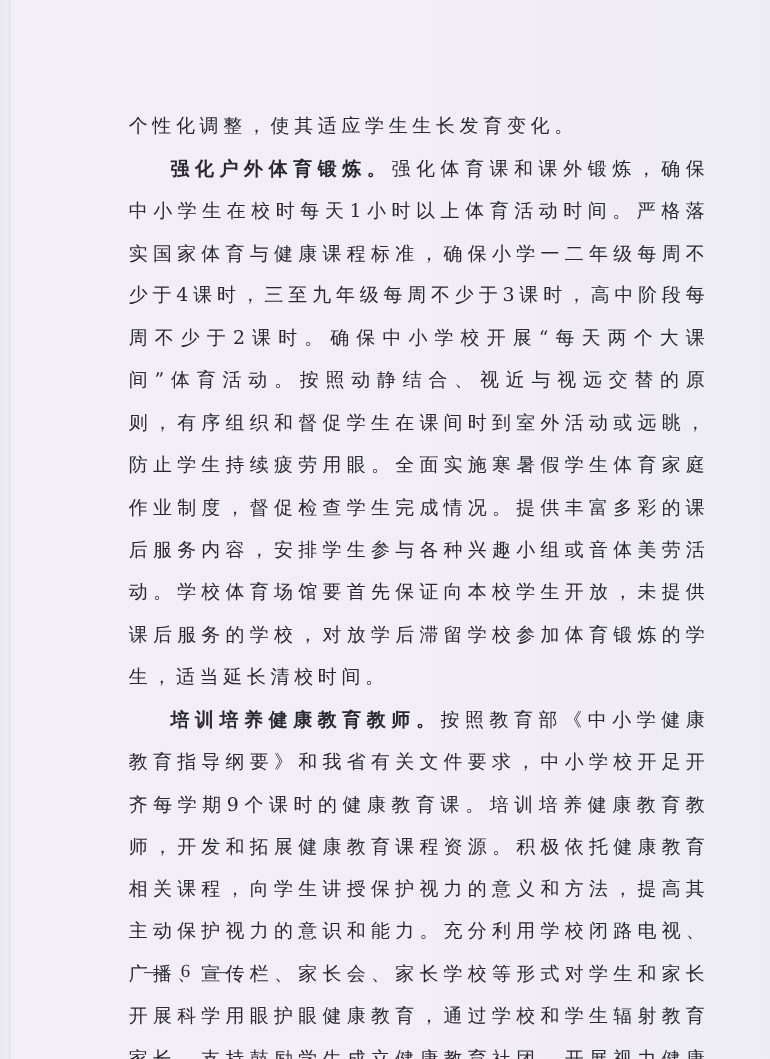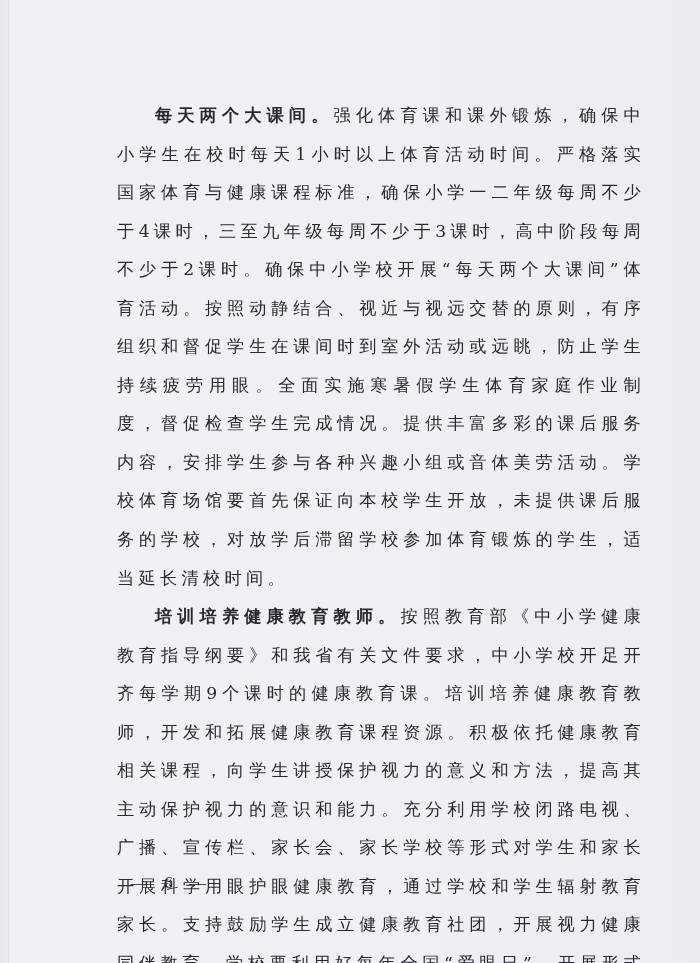--- a/index.html
+++ b/index.html
@@ -59,22 +59,25 @@
     color: #2a2830;
   }
 </style>
 </head>
 <body>
 
 <div class="page">
   <div class="edge-line"></div>
 
   <div class="content">
+    <p class="para">
+      <span>个性化调整，使其适应学生生长发育变化。</span>
+    </p>
     <p class="para indent">
-      <span class="lead">每天两个大课间。</span><span>强化体育课和课外锻炼，确保中小学生在校时每天1小时以上体育活动时间。严格落实国家体育与健康课程标准，确保小学一二年级每周不少于4课时，三至九年级每周不少于3课时，高中阶段每周不少于2课时。确保中小学校开展“每天两个大课间”体育活动。按照动静结合、视近与视远交替的原则，有序组织和督促学生在课间时到室外活动或远眺，防止学生持续疲劳用眼。全面实施寒暑假学生体育家庭作业制度，督促检查学生完成情况。提供丰富多彩的课后服务内容，安排学生参与各种兴趣小组或音体美劳活动。学校体育场馆要首先保证向本校学生开放，未提供课后服务的学校，对放学后滞留学校参加体育锻炼的学生，适当延长清校时间。</span>
+      <span class="lead">强化户外体育锻炼。</span><span>强化体育课和课外锻炼，确保中小学生在校时每天1小时以上体育活动时间。严格落实国家体育与健康课程标准，确保小学一二年级每周不少于4课时，三至九年级每周不少于3课时，高中阶段每周不少于2课时。确保中小学校开展“每天两个大课间”体育活动。按照动静结合、视近与视远交替的原则，有序组织和督促学生在课间时到室外活动或远眺，防止学生持续疲劳用眼。全面实施寒暑假学生体育家庭作业制度，督促检查学生完成情况。提供丰富多彩的课后服务内容，安排学生参与各种兴趣小组或音体美劳活动。学校体育场馆要首先保证向本校学生开放，未提供课后服务的学校，对放学后滞留学校参加体育锻炼的学生，适当延长清校时间。</span>
     </p>
     <p class="para indent">
       <span class="lead">培训培养健康教育教师。</span><span>按照教育部《中小学健康教育指导纲要》和我省有关文件要求，中小学校开足开齐每学期9个课时的健康教育课。培训培养健康教育教师，开发和拓展健康教育课程资源。积极依托健康教育相关课程，向学生讲授保护视力的意义和方法，提高其主动保护视力的意识和能力。充分利用学校闭路电视、广播、宣传栏、家长会、家长学校等形式对学生和家长开展科学用眼护眼健康教育，通过学校和学生辐射教育家长。支持鼓励学生成立健康教育社团，开展视力健康同伴教育。学校要利用好每年全国“爱眼日”，开展形式多样、内容丰富的近视防控知识宣传活动。</span>
     </p>
   </div>
 
   <div class="page-number">— 6 —</div>
 </div>
 
 </body></html>

